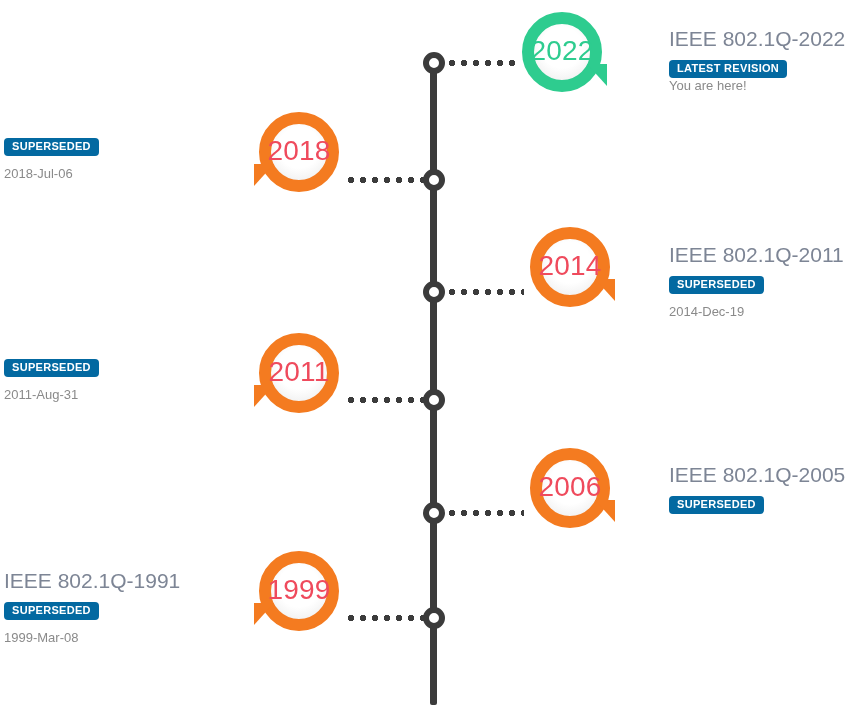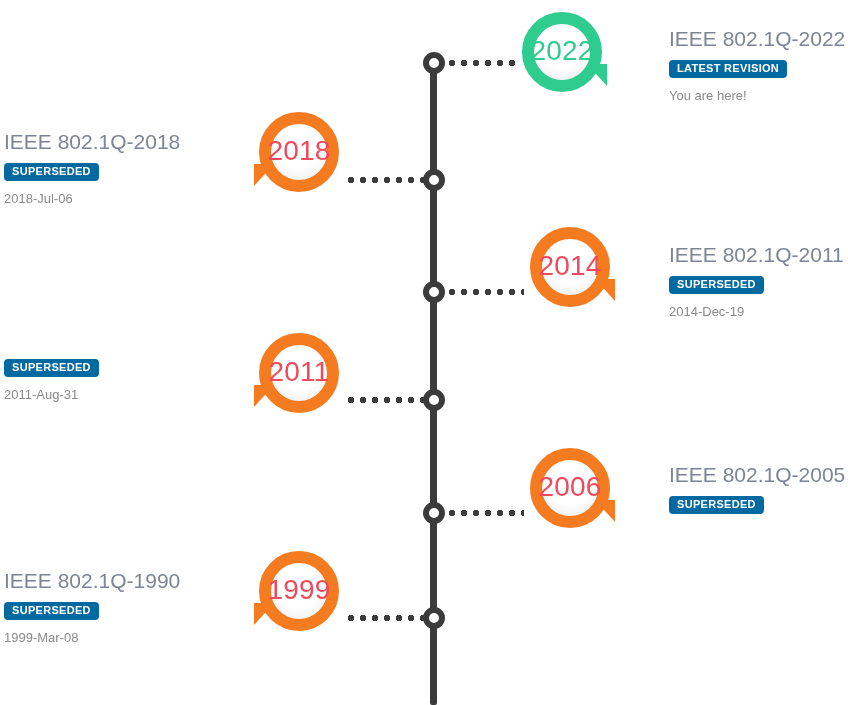--- a/index.html
+++ b/index.html
@@ -127,21 +127,20 @@
   }
   .badge.latest { background: #0369a1; }
   .entry-date {
     margin-top: 10px;
     font-size: 13px;
     color: #8a8a8a;
     line-height: 1.2;
     white-space: nowrap;
   }
   .entry-note {
-    margin-top: 10px;
     font-size: 13px;
     color: #8a8a8a;
     line-height: 1.2;
     white-space: nowrap;
   }
 </style>
 </head>
 <body>
 
 <div class="spine"></div>
@@ -156,21 +155,20 @@
   <div class="badge latest">LATEST REVISION</div>
   <div class="entry-note">You are here!</div>
 </div>
 
 <div class="connector" style="left:345px; top:180px; width:80px;"></div>
 <div class="node" style="top:180px;"></div>
 <div class="bubble tail-left" style="left:259px; top:112px;">
   <span class="year">2018</span>
 </div>
 <div class="entry-text left" style="left:4px; top:129px;">
-  <div class="entry-title">IEEE 802.1Q-2018</div>
   <div class="badge">SUPERSEDED</div>
   <div class="entry-date">2018-Jul-06</div>
 </div>
 
 <div class="connector" style="left:446px; top:292px; width:78px;"></div>
 <div class="node" style="top:292px;"></div>
 <div class="bubble tail-right" style="left:530px; top:227px;">
   <span class="year">2014</span>
 </div>
 <div class="entry-text right" style="left:669px; top:242px;">
@@ -198,16 +196,16 @@
   <div class="entry-title">IEEE 802.1Q-2005</div>
   <div class="badge">SUPERSEDED</div>
 </div>
 
 <div class="connector" style="left:345px; top:618px; width:80px;"></div>
 <div class="node" style="top:618px;"></div>
 <div class="bubble tail-left" style="left:259px; top:551px;">
   <span class="year">1999</span>
 </div>
 <div class="entry-text left" style="left:4px; top:568px;">
-  <div class="entry-title">IEEE 802.1Q-1990</div>
+  <div class="entry-title">IEEE 802.1Q-1991</div>
   <div class="badge">SUPERSEDED</div>
   <div class="entry-date">1999-Mar-08</div>
 </div>
 
 </body></html>

